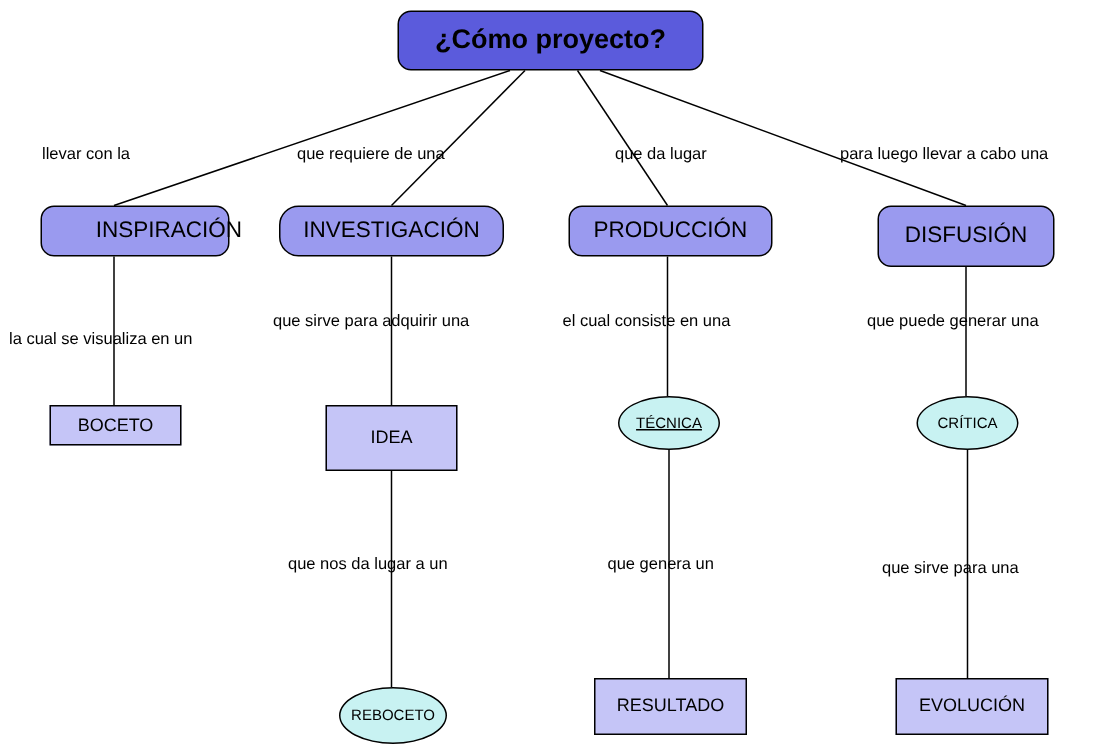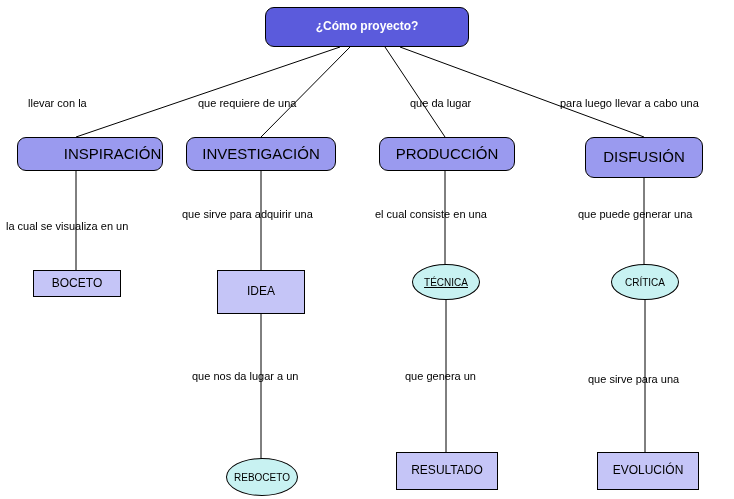--- a/index.html
+++ b/index.html
@@ -30,23 +30,23 @@
     align-items: center;
     justify-content: center;
     text-align: center;
     color: #000000;
     line-height: 1.1;
   }
   .node.root {
     background: #5b5bdc;
     border: 1px solid #000000;
     border-radius: 9px;
-    font-size: 12px;
+    font-size: 18px;
     font-weight: bold;
-    color: #ffffff;
+    color: #000000;
   }
   .node.level1 {
     background: #9a9aef;
     border: 1px solid #000000;
     border-radius: 9px;
     font-size: 15px;
   }
   .node.rect {
     background: #c5c5f7;
     border: 1px solid #000000;
@@ -98,24 +98,24 @@
       <div class="edge-label" style="left: 375px; top: 208px;">el cual consiste en una</div>
       <div class="edge-label" style="left: 578px; top: 208px;">que puede generar una</div>
       <div class="edge-label" style="left: 192px; top: 370px;">que nos da lugar a un</div>
       <div class="edge-label" style="left: 405px; top: 370px;">que genera un</div>
       <div class="edge-label" style="left: 588px; top: 373px;">que sirve para una</div>
     </div>
   <div id="nodes-layer">
       <div class="node root" style="left: 265px; top: 7px; width: 204px; height: 40px;">
         <span>¿Cómo proyecto?</span>
       </div>
-      <div class="node level1" style="left: 17px; top: 137px; width: 146px; height: 34px; padding-left: 45px;">
+      <div class="node level1" style="left: 27px; top: 137px; width: 126px; height: 34px; padding-left: 45px;">
         <span>INSPIRACIÓN</span>
       </div>
-      <div class="node level1" style="left: 186px; top: 137px; width: 150px; height: 34px;">
+      <div class="node level1" style="left: 186px; top: 137px; width: 150px; height: 34px; border-radius: 13px;">
         <span>INVESTIGACIÓN</span>
       </div>
       <div class="node level1" style="left: 379px; top: 137px; width: 136px; height: 34px;">
         <span>PRODUCCIÓN</span>
       </div>
       <div class="node level1" style="left: 585px; top: 137px; width: 118px; height: 41px; align-items: center;">
         <span>DISFUSIÓN</span>
       </div>
       <div class="node rect" style="left: 33px; top: 270px; width: 88px; height: 27px;">
         <span>BOCETO</span>

